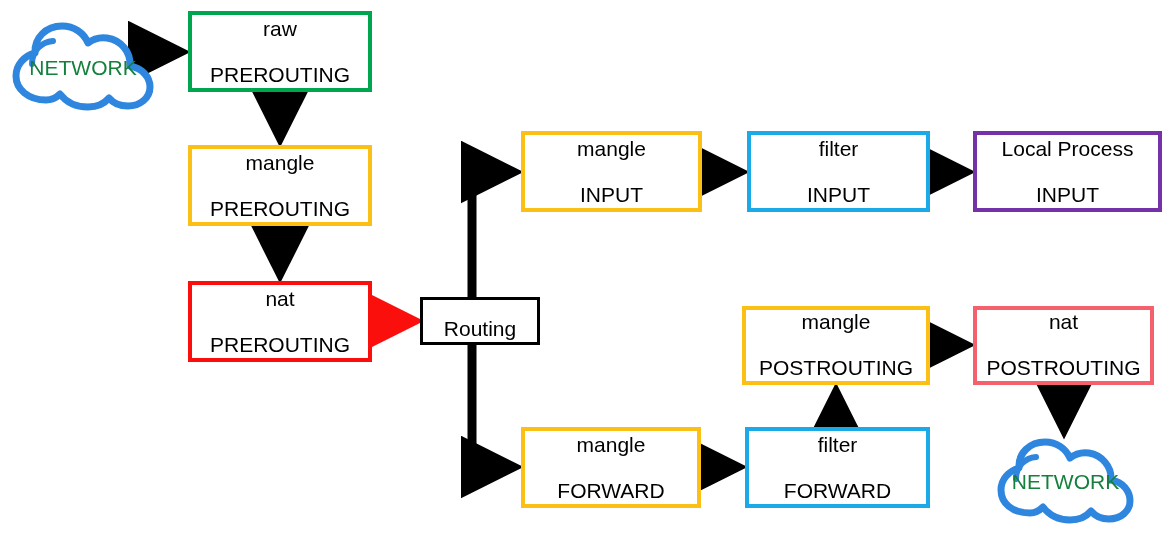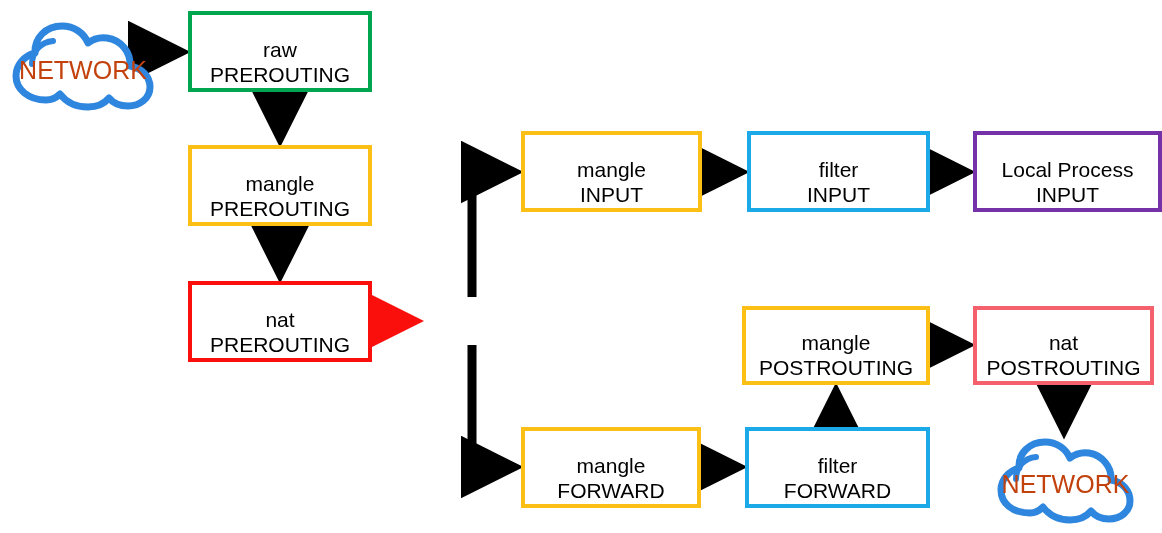--- a/index.html
+++ b/index.html
@@ -37,35 +37,35 @@
     color: #000000;
     line-height: 1.18;
     z-index: 3;
   }
   .chain-box {
     border-style: solid;
     border-width: 4px;
     font-size: 21px;
   }
   .chain-box .l1 { display: block; }
-  .chain-box .l2 { display: block; }
+  .chain-box .l2 { display: block; margin-top: 21px; }
   .routing-box {
     border: 3px solid #000000;
     font-size: 21px;
   }
   .cloud-node {
     position: absolute;
     z-index: 3;
   }
   .cloud-label {
     position: absolute;
     width: 100%;
     text-align: center;
-    font-size: 25px;
-    color: #c2410c;
+    font-size: 21px;
+    color: #15803d;
     z-index: 4;
     pointer-events: none;
   }
 </style>
 </head>
 <body>
 
 <div id="canvas">
 
   <svg id="edge-layer" viewBox="0 0 1162 533" width="1162" height="533" xmlns="http://www.w3.org/2000/svg">
@@ -123,20 +123,23 @@
   <div class="node chain-box" style="left:188px; top:145px; width:184px; height:81px; border-color:#fcbf15;">
     <span class="l1">mangle</span>
     <span class="l2">PREROUTING</span>
   </div>
 
   <div class="node chain-box" style="left:188px; top:281px; width:184px; height:81px; border-color:#fa0f0c;">
     <span class="l1">nat</span>
     <span class="l2">PREROUTING</span>
   </div>
 
+  <div class="node routing-box" style="left:420px; top:297px; width:120px; height:48px;">
+    <span class="l1">Routing</span>
+  </div>
 
   <div class="node chain-box" style="left:521px; top:131px; width:181px; height:81px; border-color:#fcbf15;">
     <span class="l1">mangle</span>
     <span class="l2">INPUT</span>
   </div>
 
   <div class="node chain-box" style="left:747px; top:131px; width:183px; height:81px; border-color:#1ca9e8;">
     <span class="l1">filter</span>
     <span class="l2">INPUT</span>
   </div>

